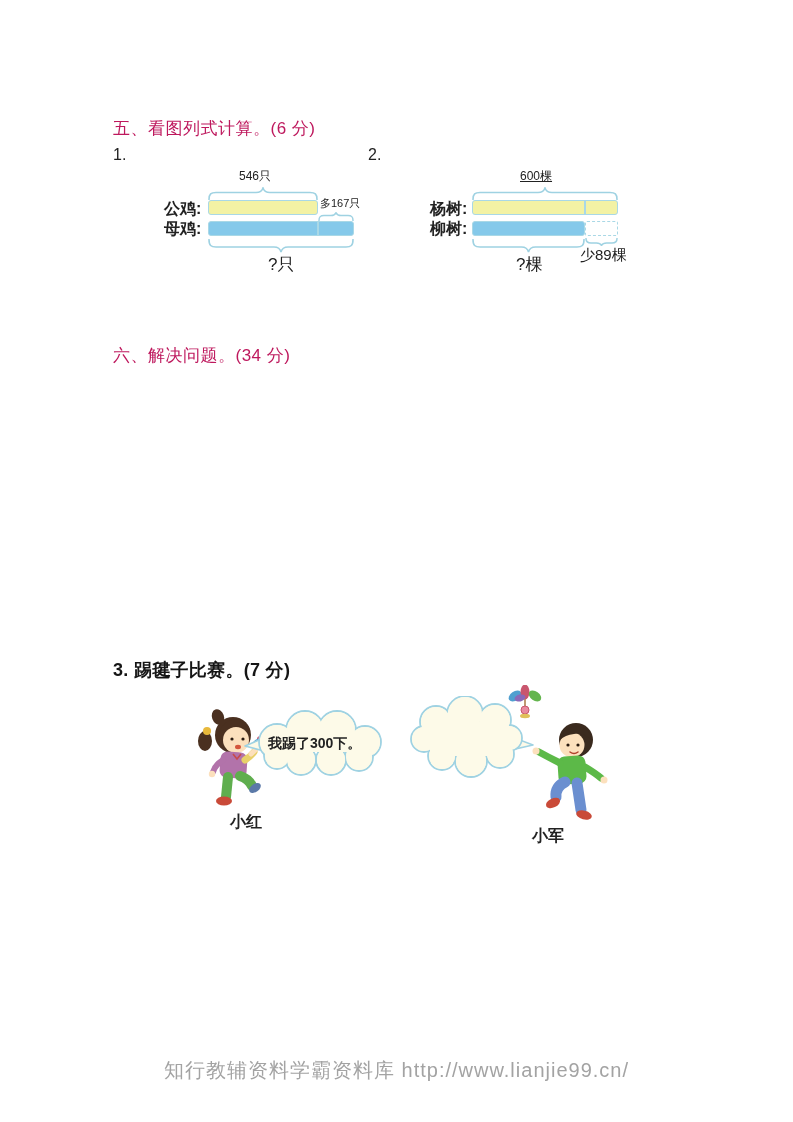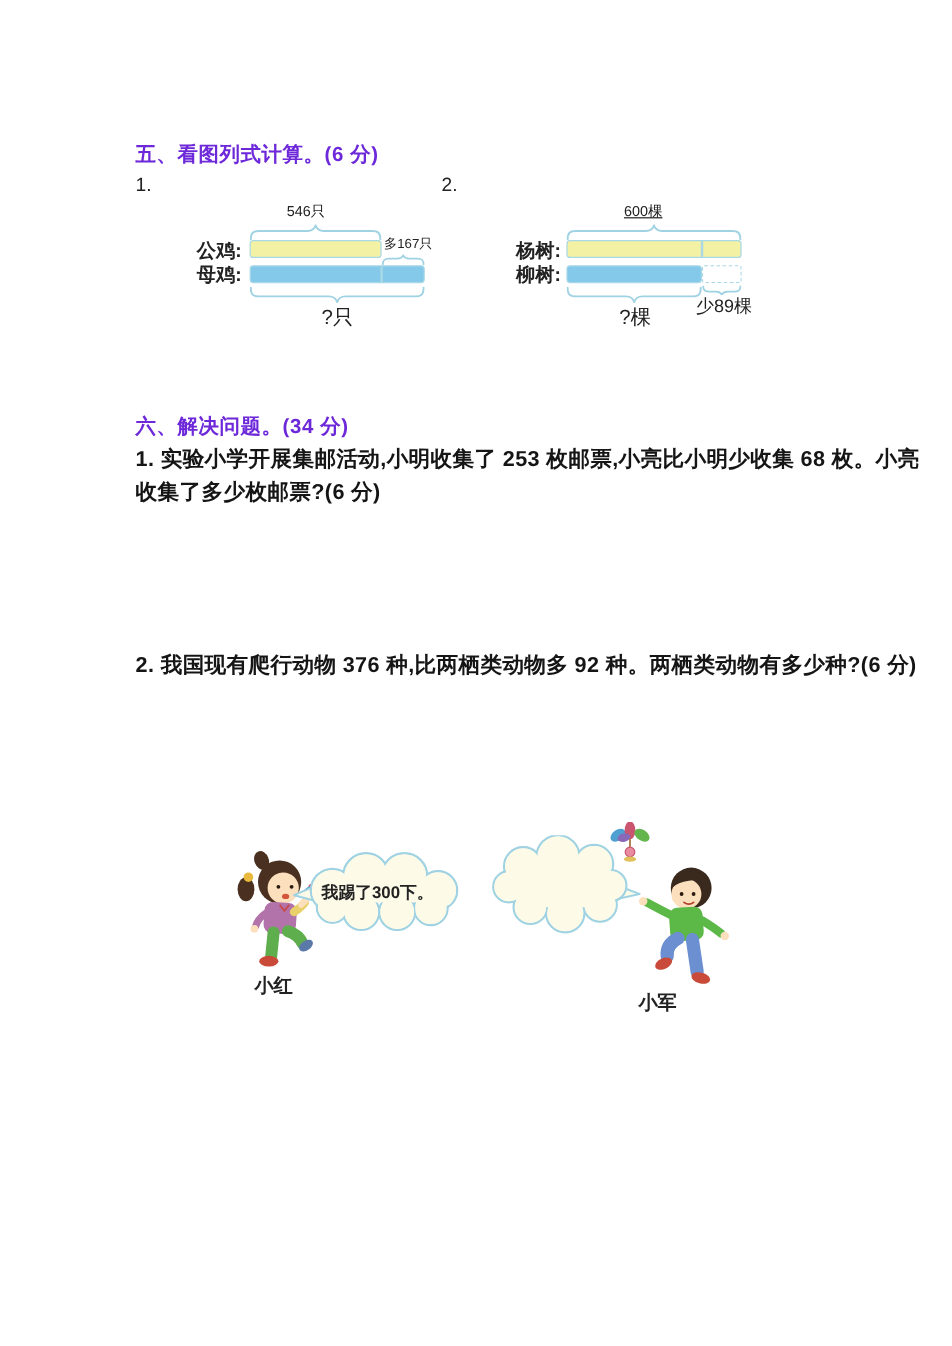--- a/index.html
+++ b/index.html
@@ -1,21 +1,21 @@
 <!DOCTYPE html>
 <html><head>
 <meta charset="utf-8">
 <style>
   html,body{margin:0;padding:0;background:#ffffff;}
   .page{
     position:relative;width:793px;height:1122px;background:#ffffff;overflow:hidden;
     font-family:"Liberation Sans","DejaVu Sans",sans-serif;color:#1e1e1e;
   }
   .abs{position:absolute;}
-  .heading{font-size:17px;font-weight:700;color:#6d28d9;letter-spacing:0.5px;}
+  .heading{font-size:17px;font-weight:400;color:#be185d;letter-spacing:0.5px;}
   .itemno{font-size:16px;color:#222;}
   .prob{font-size:18px;font-weight:700;color:#151515;letter-spacing:0.3px;line-height:28px;}
   .dlabel{font-size:16px;font-weight:600;color:#222;}
   .blabel{font-size:12px;font-weight:500;color:#222;white-space:nowrap;}
   .bar{box-sizing:border-box;height:15px;border:1.5px solid #a9d8e6;border-radius:3px;}
   .bar-yellow{background:#f3f2a4;}
   .bar-blue{background:#85c9ea;}
   .bar-dashed{box-sizing:border-box;height:15px;border:1.5px dashed #a9d8e6;border-radius:2px;background:#ffffff;}
   .divider{position:absolute;top:0;bottom:0;width:1.5px;background:#a9d8e6;}
   .brace{display:block;}
@@ -69,23 +69,21 @@
       <path d="M1,0.5 C1,6.5 3,8 8,8 L49.5,8 C53.5,8 55.5,9 56.5,13 C57.5,9 59.5,8 63.5,8 L105,8 C110,8 112,6.5 112,0.5" fill="none" stroke="#9fd2e2" stroke-width="1.6" stroke-linecap="round"></path>
     </svg>
     <svg class="abs brace" style="left:155px;top:78px;" width="33" height="8" viewBox="0 0 33 8">
       <path d="M1,0.5 C1,4 2.5,5 6,5 L11.5,5 C14.5,5 15.5,5.7 16.5,7.5 C17.5,5.7 18.5,5 21.5,5 L27,5 C30.5,5 32,4 32,0.5" fill="none" stroke="#9fd2e2" stroke-width="1.5" stroke-linecap="round"></path>
     </svg>
     <div class="abs blabel" style="left:86px;top:93px;font-size:17px;">?棵</div>
     <div class="abs blabel" style="left:150px;top:86px;font-size:15px;">少89棵</div>
   </div>
 
   <div class="abs heading" style="left:113px;top:344px;">六、解决问题。(34 分)</div>
-  <div class="abs prob" style="left:113px;top:368px;">1. 实验小学开展集邮活动,小明收集了 253 枚邮票,小亮比小明少收集 68 枚。小亮</div>
-  <div class="abs prob" style="left:113px;top:396px;">收集了多少枚邮票?(6 分)</div>
-  <div class="abs prob" style="left:113px;top:540px;">2. 我国现有爬行动物 376 种,比两栖类动物多 92 种。两栖类动物有多少种?(6 分)</div>
+  <div class="abs prob" style="left:113px;top:656px;">3. 踢毽子比赛。(7 分)</div>
 
   <svg class="abs" style="left:193px;top:705px;" width="78" height="112" viewBox="0 0 78 112">
     <ellipse cx="12" cy="36" rx="7" ry="10" fill="#4a3020"></ellipse>
     <circle cx="14" cy="26" r="4" fill="#e8b93c"></circle>
     <ellipse cx="25" cy="12" rx="6" ry="8" fill="#4a3020" transform="rotate(-20 25 12)"></ellipse>
     <circle cx="40" cy="30" r="18" fill="#4a3020"></circle>
     <circle cx="43" cy="35" r="13" fill="#fce0bd"></circle>
     <path d="M26,28 Q30,15 44,14 Q55,16 57,26 Q48,20 40,22 Q31,23 26,28" fill="#4a3020"></path>
     <circle cx="39" cy="34" r="1.6" fill="#2a1a10"></circle>
     <circle cx="50" cy="34" r="1.6" fill="#2a1a10"></circle>
@@ -97,21 +95,21 @@
     <ellipse cx="68" cy="34" rx="4" ry="3" fill="#c9566e"></ellipse>
     <ellipse cx="72" cy="38" rx="4" ry="2.6" fill="#64b54e" transform="rotate(30 72 38)"></ellipse>
     <ellipse cx="64" cy="37" rx="4" ry="2.6" fill="#4f9fd0" transform="rotate(-30 64 37)"></ellipse>
     <path d="M30,55 Q22,60 20,67" stroke="#b273aa" stroke-width="6" fill="none" stroke-linecap="round"></path>
     <circle cx="19" cy="69" r="3.2" fill="#fce0bd"></circle>
     <path d="M35,72 L33,92" stroke="#5fae4e" stroke-width="10" stroke-linecap="round"></path>
     <path d="M47,71 Q56,74 59,81" stroke="#5fae4e" stroke-width="10" stroke-linecap="round" fill="none"></path>
     <ellipse cx="31" cy="96" rx="8" ry="4.5" fill="#c94a38"></ellipse>
     <ellipse cx="62" cy="83" rx="6.5" ry="4" fill="#5b79a8" transform="rotate(-35 62 83)"></ellipse>
   </svg>
-  <div class="abs name-label" style="left:212px;top:812px;">小红</div>
+  <div class="abs name-label" style="left:230px;top:812px;">小红</div>
 
   <svg class="abs" style="left:243px;top:708px;" width="150" height="70" viewBox="0 0 150 70">
     <path d="M30,26 L2,38 L32,46 Z" fill="#fdfae8" stroke="#9fd2e2" stroke-width="1.6" stroke-linejoin="round"></path>
     <g stroke="#9fd2e2" stroke-width="1.8" fill="#fdfae8">
       <circle cx="34" cy="34" r="18"></circle>
         <circle cx="62" cy="22" r="19"></circle>
         <circle cx="94" cy="22" r="19"></circle>
       <circle cx="122" cy="34" r="16"></circle>
         <circle cx="116" cy="49" r="14"></circle>
         <circle cx="88" cy="52" r="15"></circle>
@@ -180,14 +178,15 @@
     <path d="M67,49 Q77,55 83,60" stroke="#5cb948" stroke-width="7" fill="none" stroke-linecap="round"></path>
     <circle cx="86" cy="62" r="3.5" fill="#fce0bd"></circle>
     <path d="M47,64 Q37,69 38,79" stroke="#6b8fd0" stroke-width="11" stroke-linecap="round" fill="none"></path>
     <path d="M59,65 L63,92" stroke="#6b8fd0" stroke-width="11" stroke-linecap="round"></path>
     <ellipse cx="35" cy="85" rx="7.5" ry="4.5" fill="#c94a38" transform="rotate(-25 35 85)"></ellipse>
     <ellipse cx="66" cy="97" rx="8" ry="4.5" fill="#c94a38" transform="rotate(15 66 97)"></ellipse>
   </svg>
   <div class="abs name-label" style="left:532px;top:826px;">小军</div>
 
 
+  <div class="abs footer" style="left:50%;top:1057px;transform:translateX(-50%);">知行教辅资料学霸资料库 http://www.lianjie99.cn/</div>
 
 </div>
 
 </body></html>

